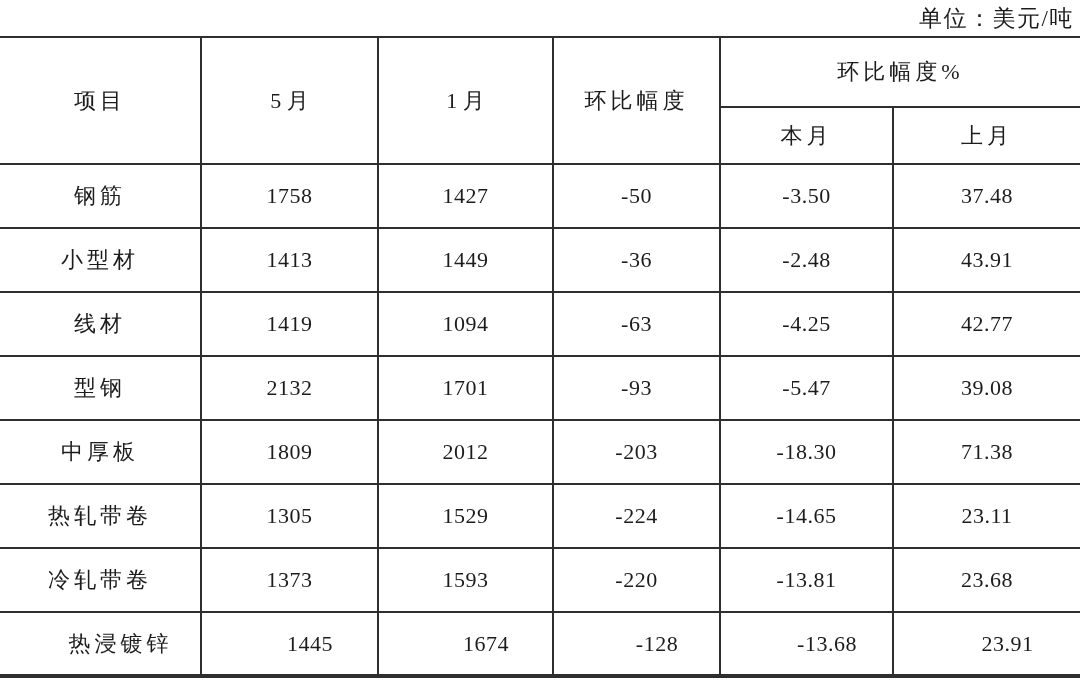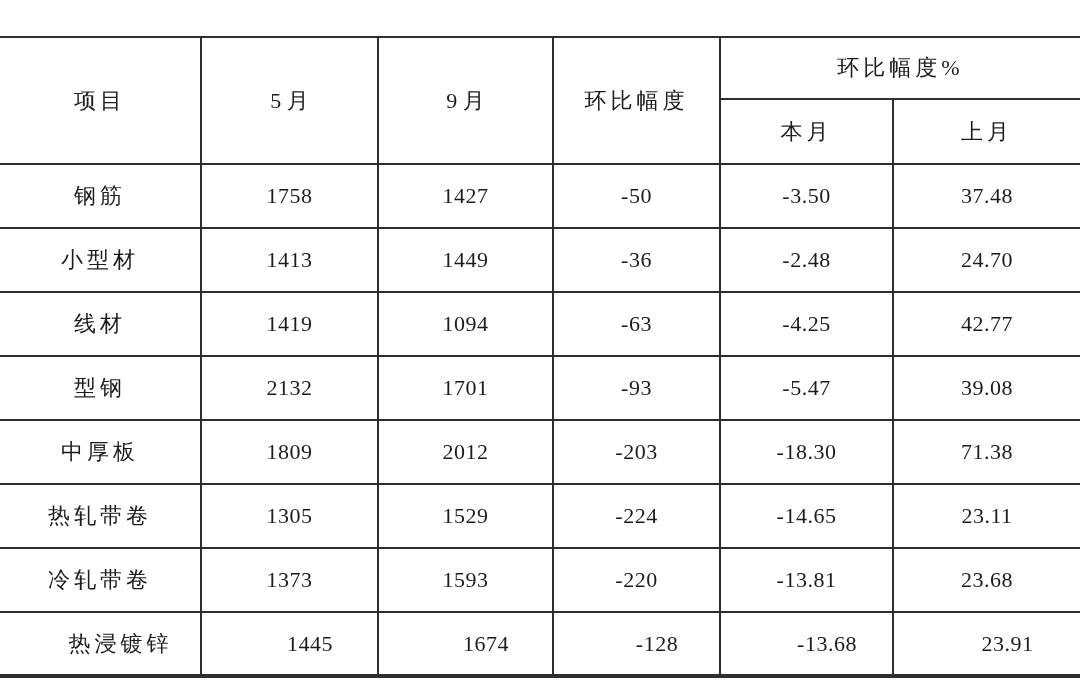--- a/index.html
+++ b/index.html
@@ -43,46 +43,47 @@
     font-weight:normal;
     padding:0;
   }
   
   .price-table th:first-child,
   .price-table td:first-child{border-left:none;}
   .price-table th:last-child,
   .price-table td:last-child{border-right:none;}
   .price-table thead tr:first-child th{border-top:2px solid var(--line);}
   .price-table tbody tr:last-child td{border-bottom:4px solid var(--line);padding-left:41px;}
-  .hrow-top th{height:62px;}
-  .hrow-sub th{height:65px;}
+  .hrow-top th{height:70px;}
+  .hrow-sub th{height:57px;}
   .price-table tbody tr{height:64px;}
   .cjk{letter-spacing:4px;}
   .num{letter-spacing:0.5px;}
 </style>
 </head>
 <body>
 
 <div class="page">
 
+  <div class="unit-label">单位：美元/吨</div>
 
   <table class="price-table">
     <colgroup>
       <col style="width:201px">
       <col style="width:177px">
       <col style="width:175px">
       <col style="width:167px">
       <col style="width:173px">
       <col style="width:187px">
     </colgroup>
     <thead>
       <tr class="hrow-top">
         <th rowspan="2" class="cjk">项目</th>
         <th rowspan="2">5 月</th>
-        <th rowspan="2">9 月</th>
+        <th rowspan="2">1 月</th>
         <th rowspan="2" class="cjk">环比幅度</th>
         <th colspan="2" class="cjk">环比幅度%</th>
       </tr>
       <tr class="hrow-sub">
         <th class="cjk">本月</th>
         <th class="cjk">上月</th>
       </tr>
     </thead>
     <tbody>
       <tr>
@@ -92,21 +93,21 @@
         <td class="num">-50</td>
         <td class="num">-3.50</td>
         <td class="num">37.48</td>
       </tr>
       <tr>
         <td class="cjk">小型材</td>
         <td class="num">1413</td>
         <td class="num">1449</td>
         <td class="num">-36</td>
         <td class="num">-2.48</td>
-        <td class="num">24.70</td>
+        <td class="num">43.91</td>
       </tr>
       <tr>
         <td class="cjk">线材</td>
         <td class="num">1419</td>
         <td class="num">1094</td>
         <td class="num">-63</td>
         <td class="num">-4.25</td>
         <td class="num">42.77</td>
       </tr>
       <tr>

